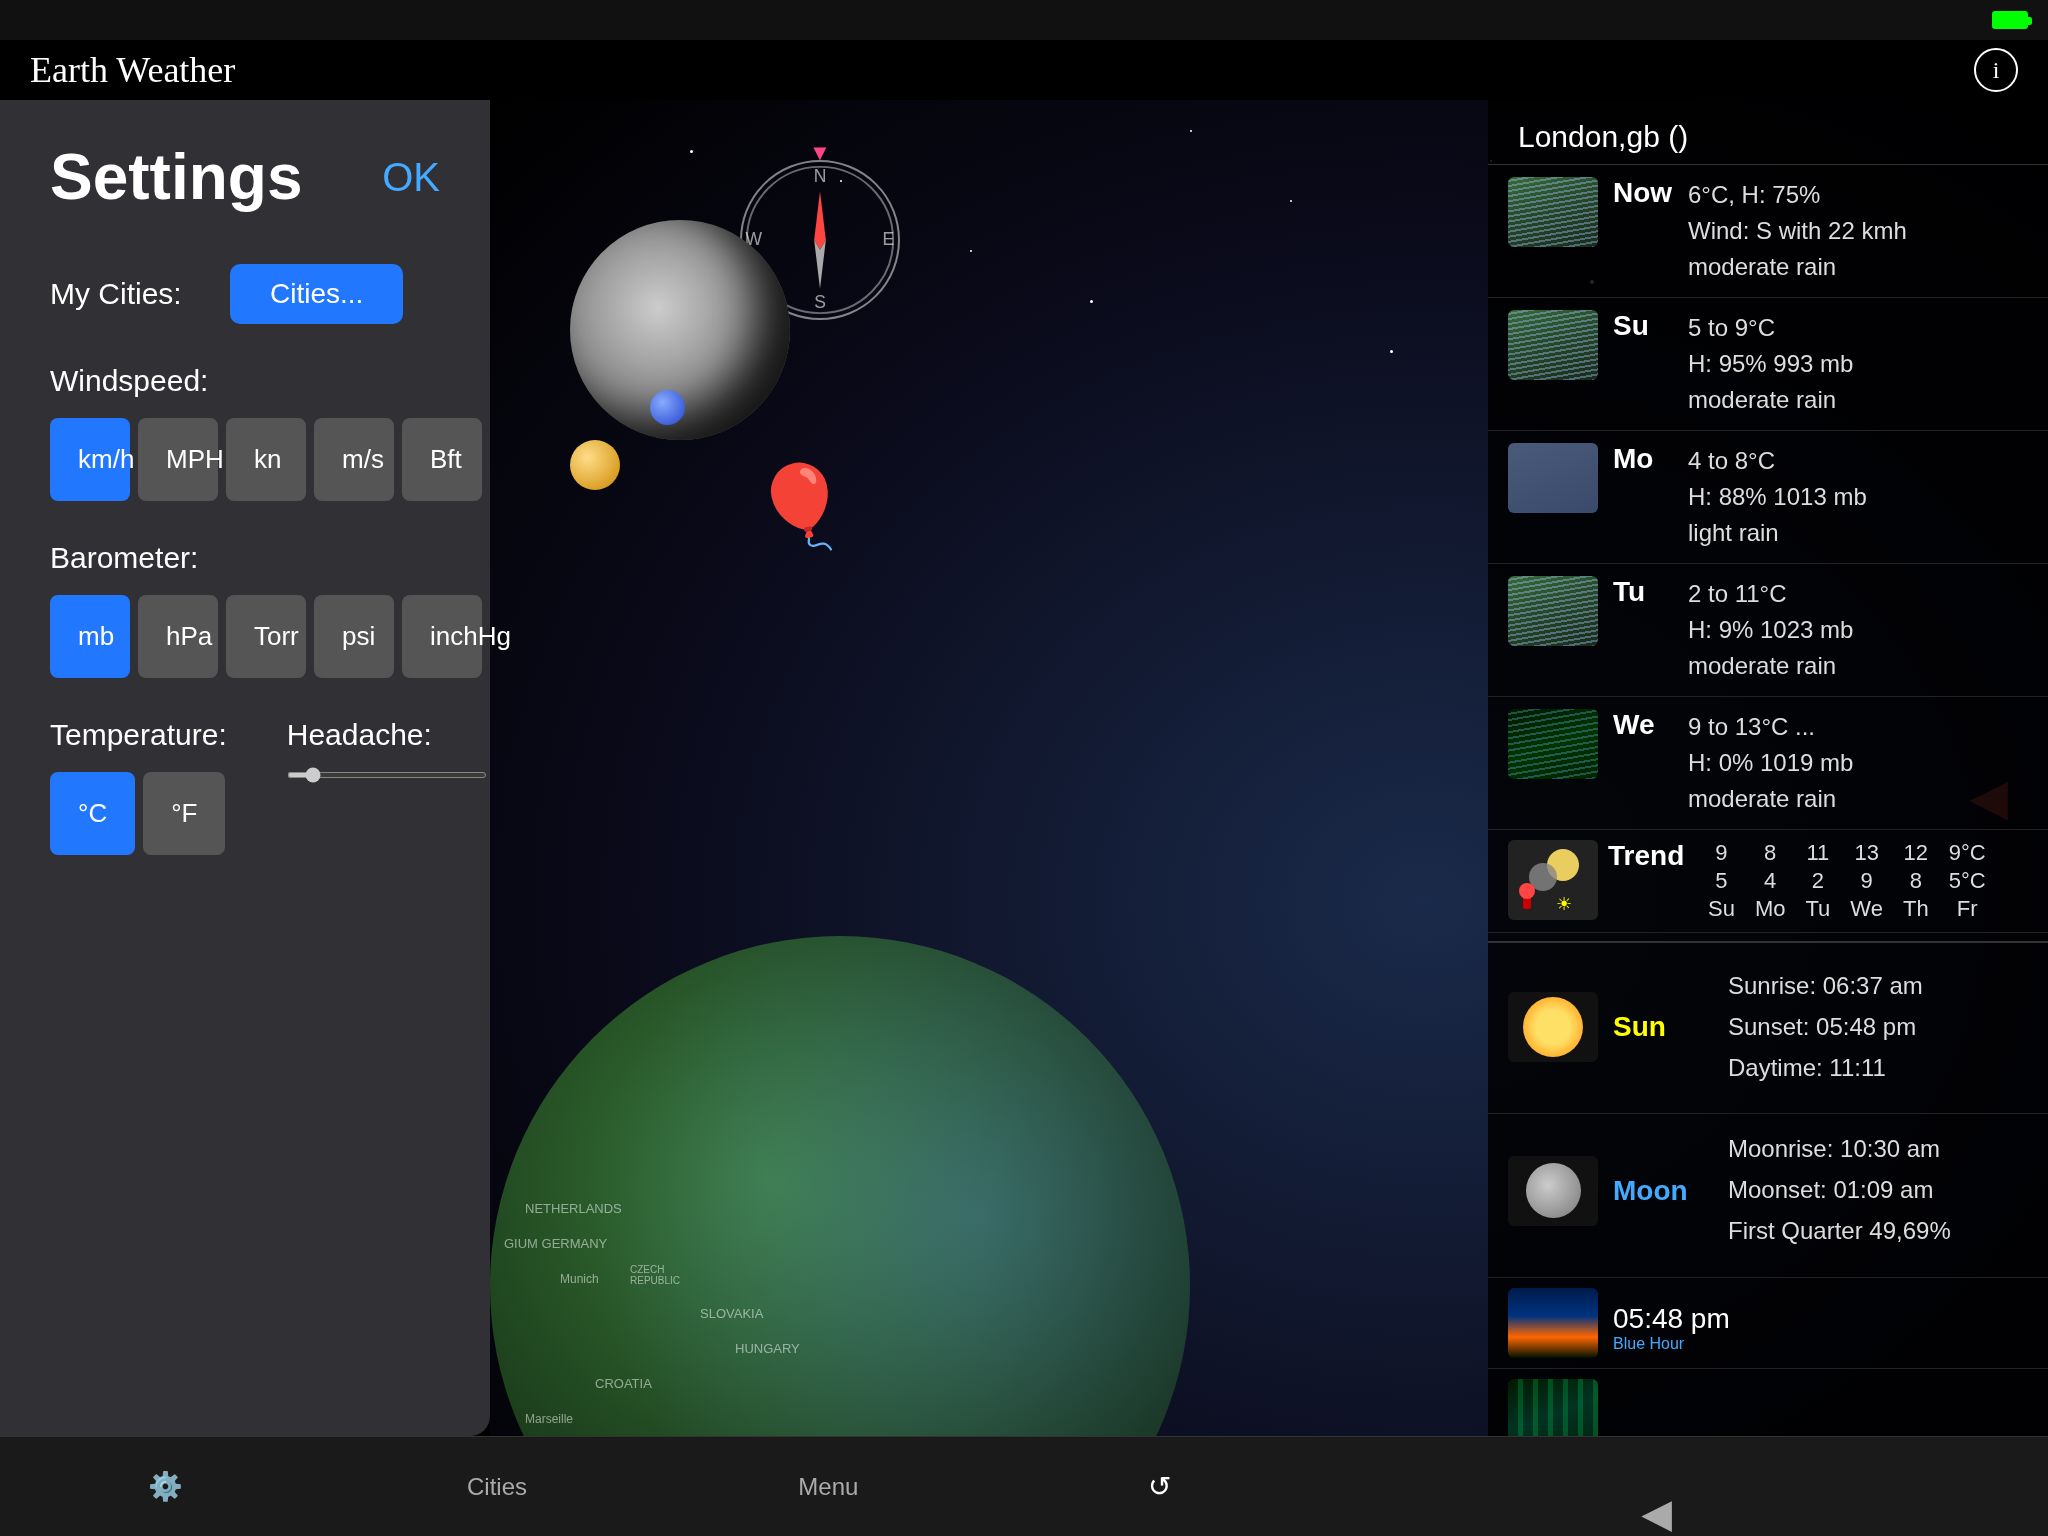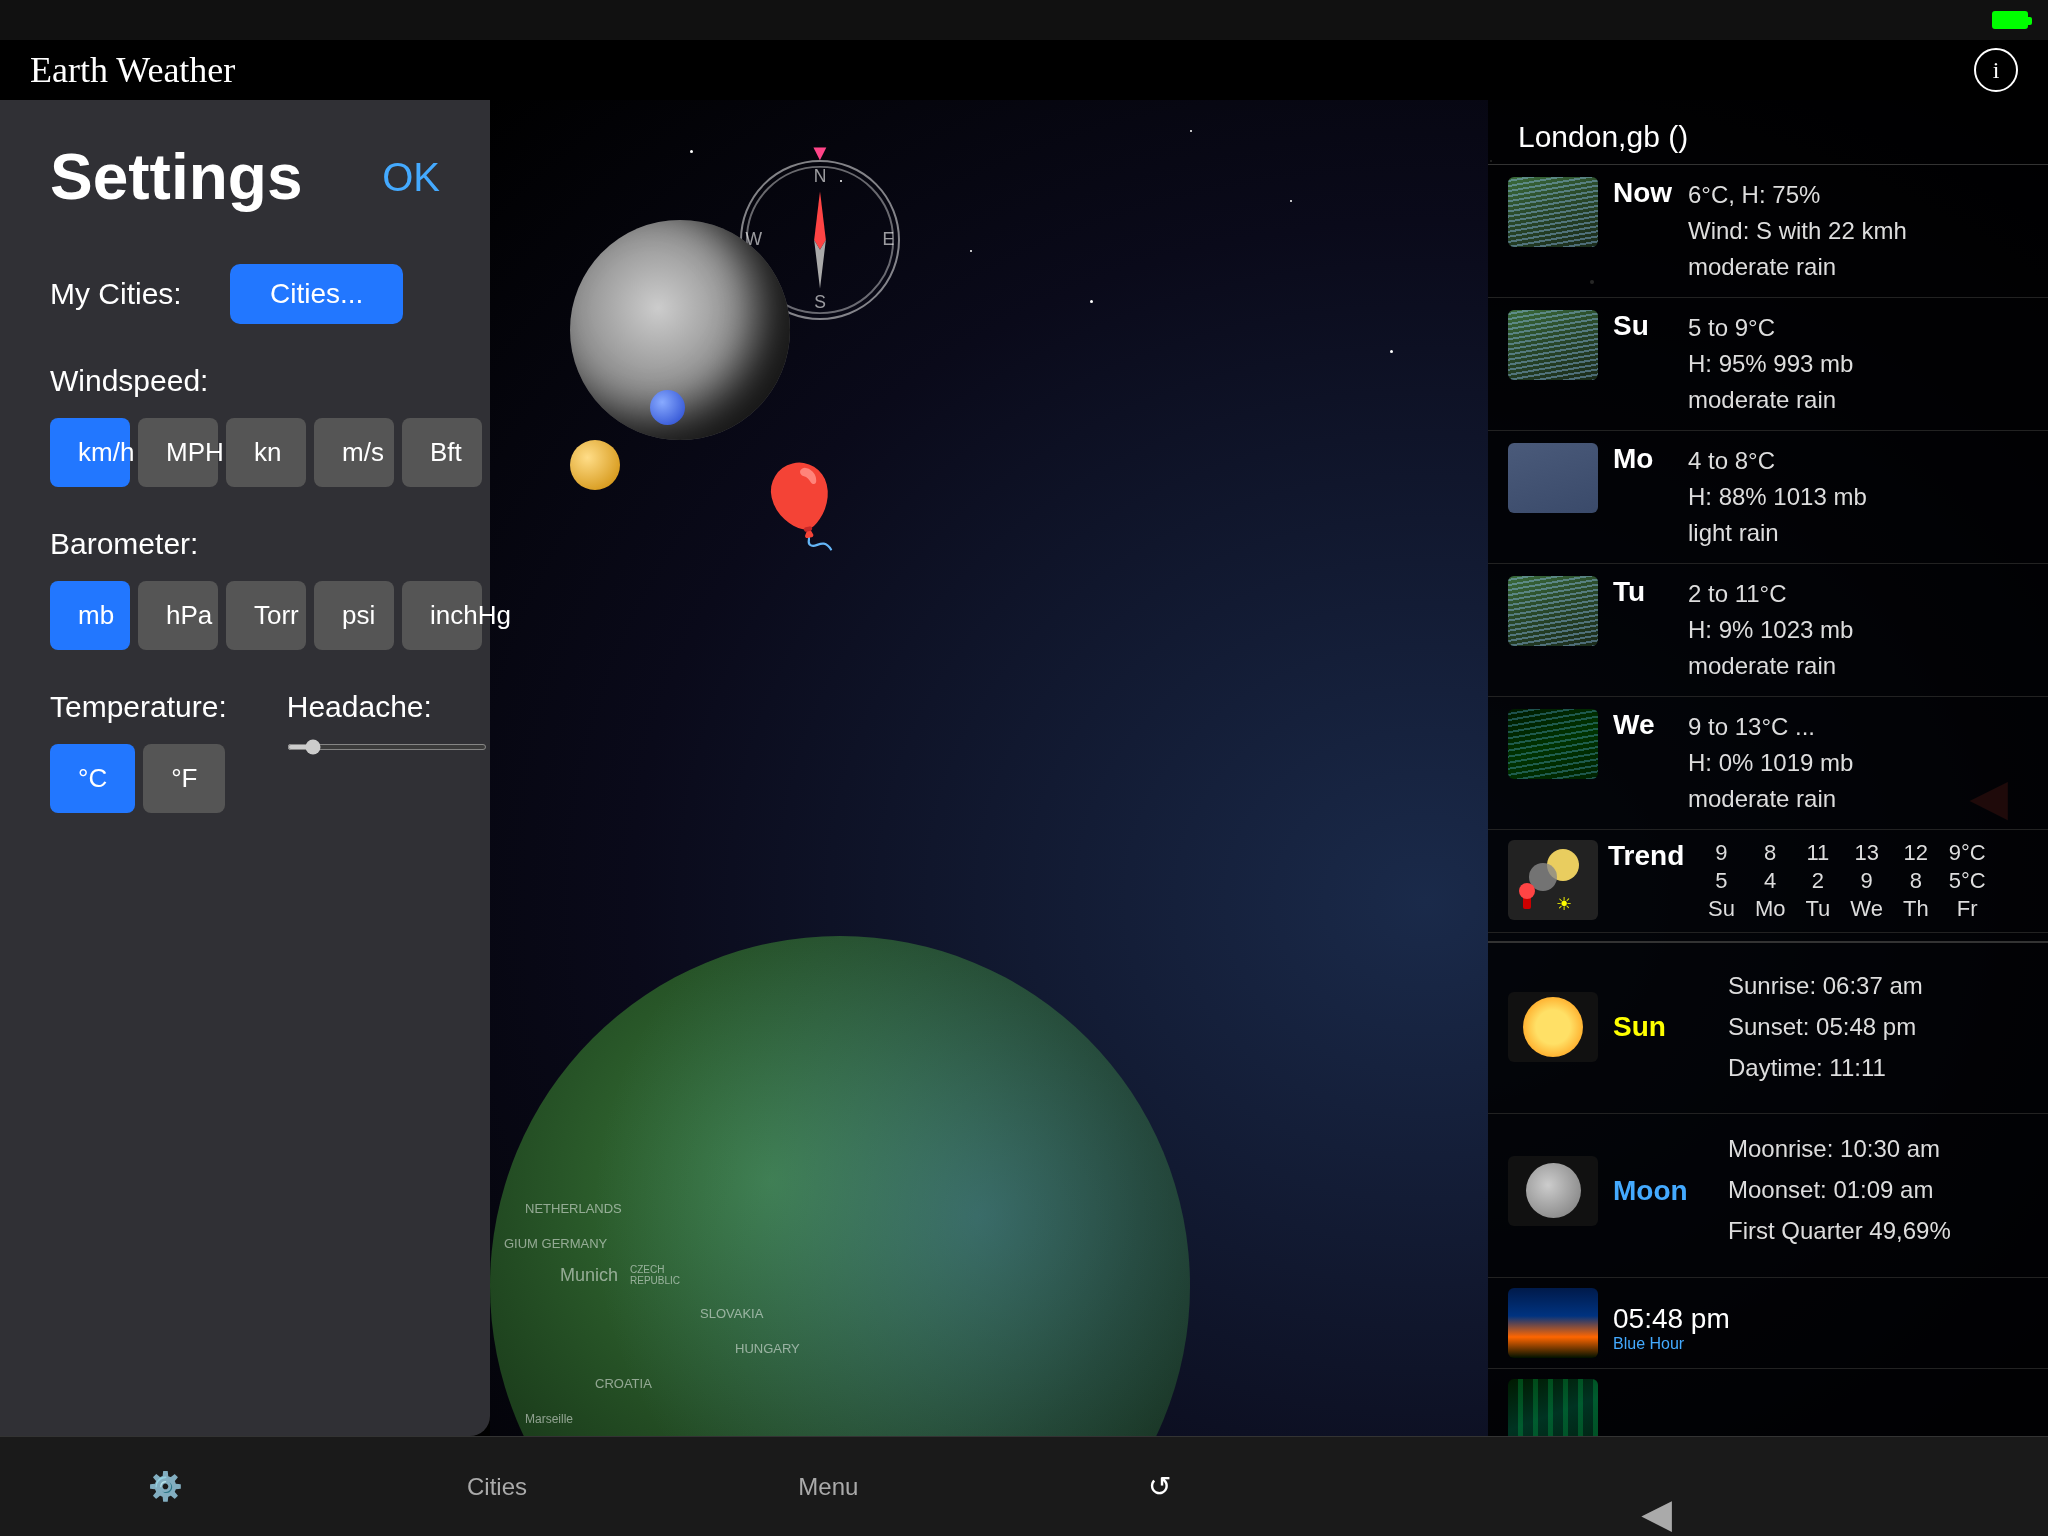--- a/index.html
+++ b/index.html
@@ -136,21 +136,21 @@
     .button-group {
       display: flex;
       gap: 8px;
       margin-bottom: 40px;
     }
     .btn-option {
       background: #555;
       color: #fff;
       border: none;
       border-radius: 8px;
-      padding: 19px 28px;
+      padding: 26px 28px;
       font-size: 26px;
       cursor: pointer;
       min-width: 80px;
       text-align: center;
     }
     .btn-option.active {
       background: #2277ff;
     }
 
     .temp-headache-row {
@@ -555,21 +555,21 @@
   <div class="balloon">🎈</div>
 
   <div class="left-arrow">◀</div>
 
   <div class="earth-globe">
     <div style="position:absolute;bottom:60%;left:5%;font-size:13px;color:rgba(255,255,255,0.5);">NETHERLANDS</div>
     <div style="position:absolute;bottom:55%;left:2%;font-size:13px;color:rgba(255,255,255,0.5);">GIUM GERMANY</div>
     <div style="position:absolute;bottom:50%;left:20%;font-size:10px;color:rgba(255,255,255,0.5);">CZECH<br>REPUBLIC</div>
     <div style="position:absolute;bottom:45%;left:30%;font-size:13px;color:rgba(255,255,255,0.5);">SLOVAKIA</div>
     <div style="position:absolute;bottom:40%;left:35%;font-size:13px;color:rgba(255,255,255,0.5);">HUNGARY</div>
-    <div style="position:absolute;bottom:50%;left:10%;font-size:18px;color:rgba(255,255,255,0.5);text-align:center;">Munich</div>
+    <div style="position:absolute;bottom:50%;left:10%;font-size:12px;color:rgba(255,255,255,0.5);text-align:center;">Munich</div>
     <div style="position:absolute;bottom:35%;left:15%;font-size:13px;color:rgba(255,255,255,0.5);">CROATIA</div>
 
     <div style="position:absolute;bottom:30%;left:5%;font-size:12px;color:rgba(255,255,255,0.5);">Marseille</div>
 
   </div>
 </div>
 
 <div id="settings-panel">
   <div id="settings-header">
     <span id="settings-title">Settings</span>

